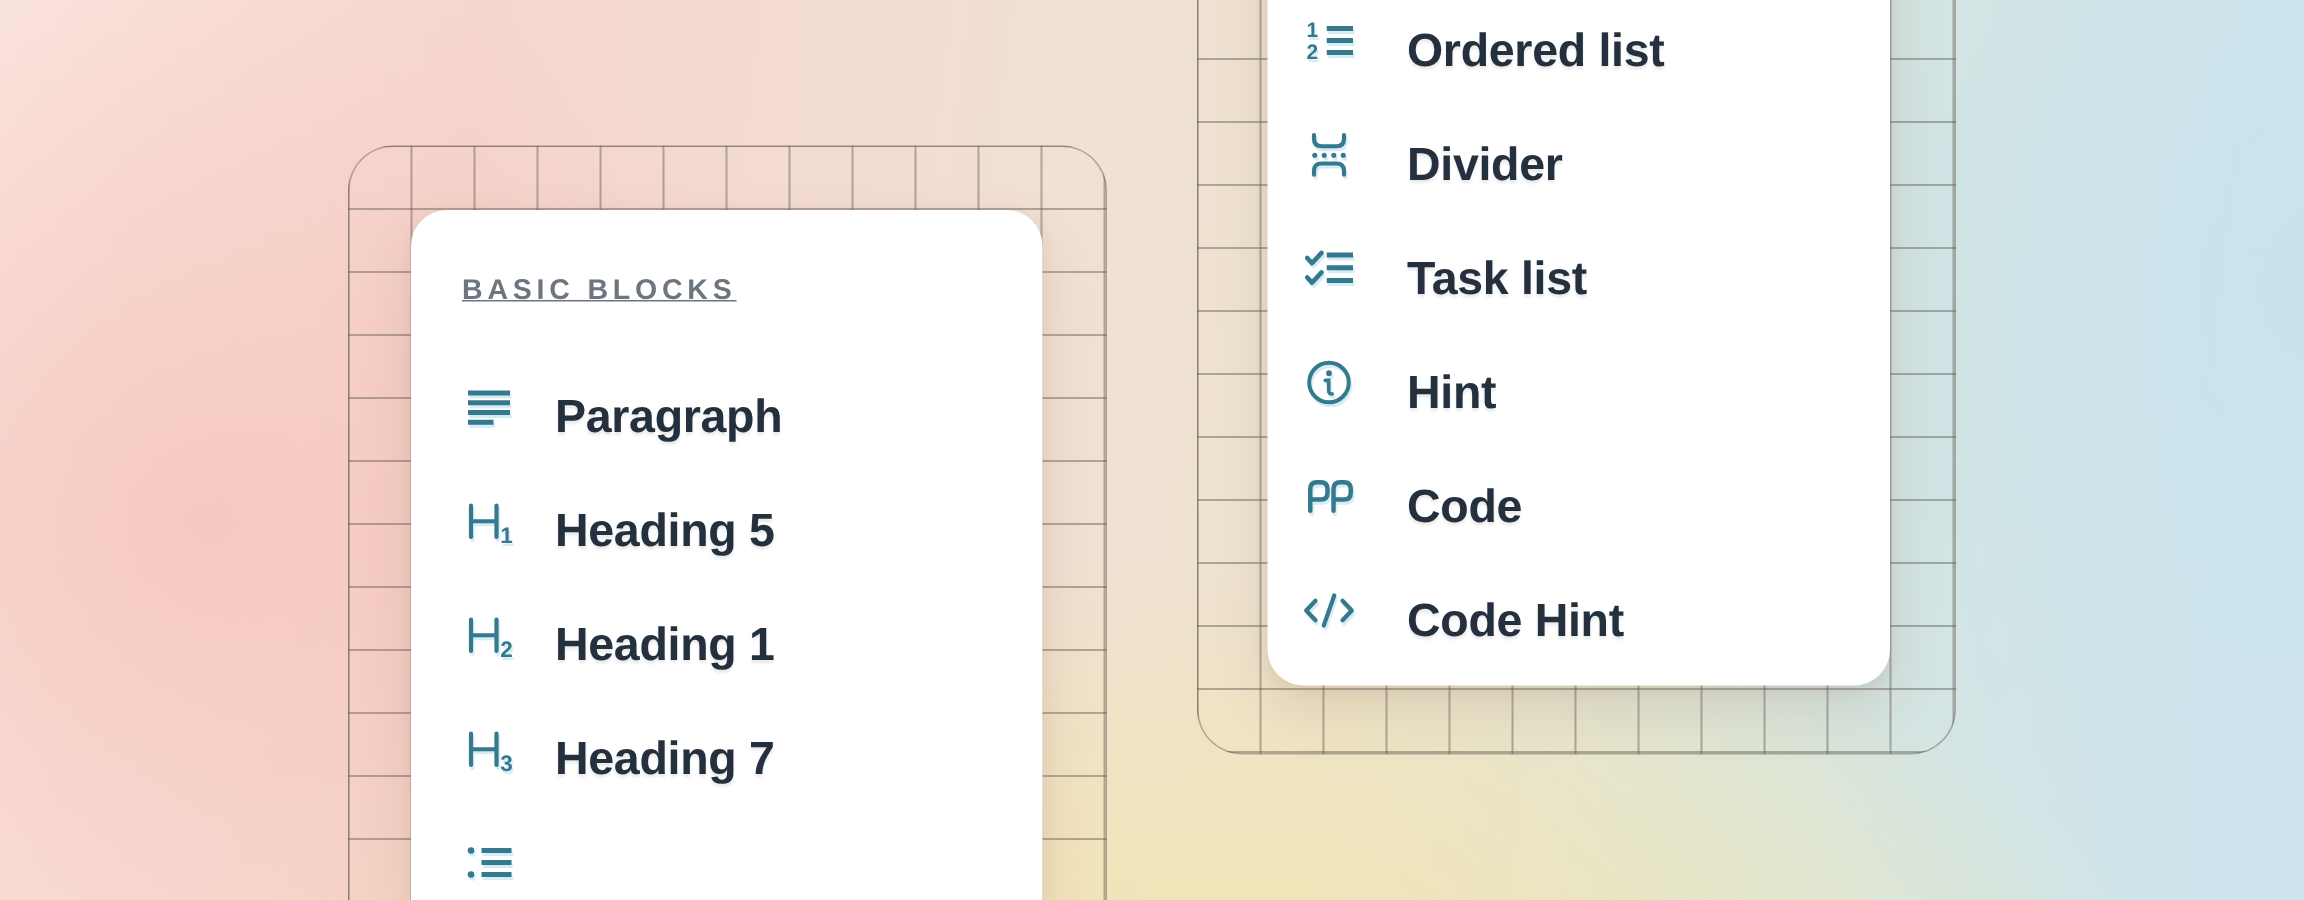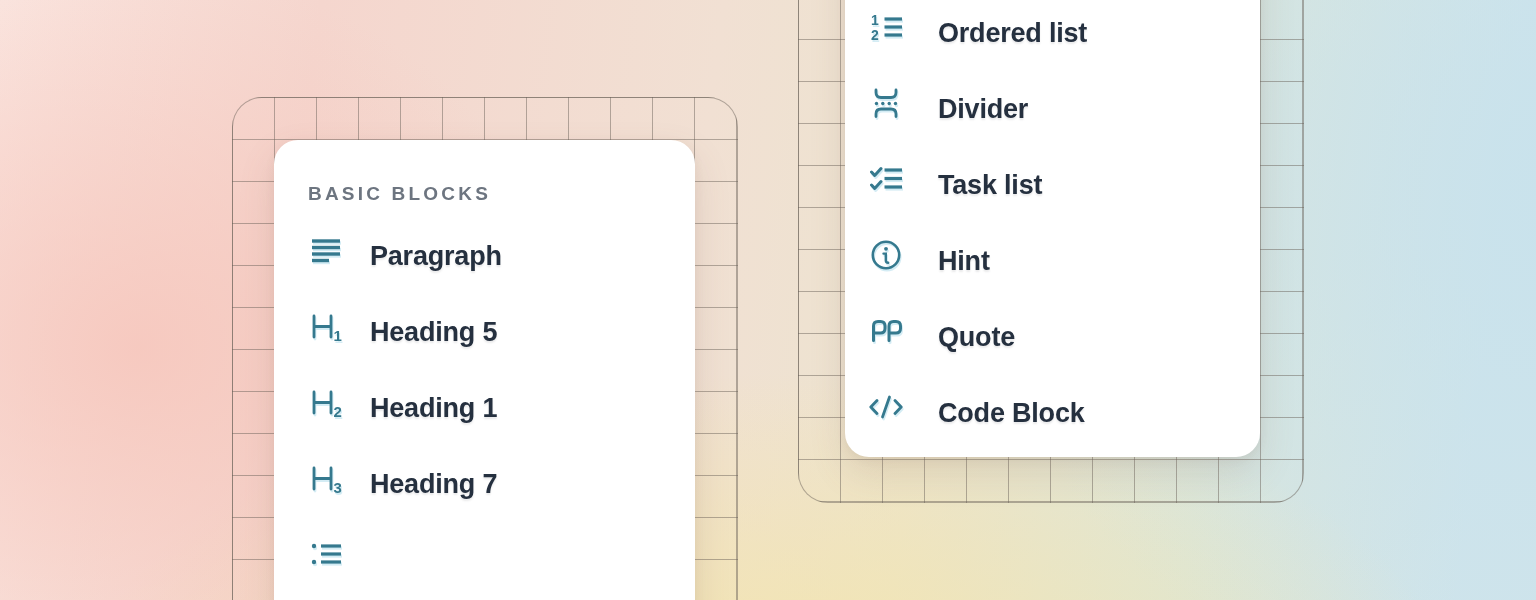--- a/index.html
+++ b/index.html
@@ -28,31 +28,31 @@
   .grid-left{left:232px;top:97px;width:504px;height:546px}
   .grid-right{left:798px;top:-129px;width:504px;height:630px}
   .card{
     position:absolute;background:var(--card-background);border-radius:24px;box-sizing:border-box;
     box-shadow:0 16px 36px rgba(130,100,90,.16),0 3px 10px rgba(130,100,90,.08);
   }
   .card-left{left:274px;top:140px;width:421px;height:520px;padding:44px 0 0 34px}
   .card-right{left:845px;top:-83px;width:415px;height:540px;padding:72px 0 0 23px}
   .section-label{
     font-size:19px;font-weight:700;letter-spacing:3.2px;line-height:20px;
-    color:var(--section-label);margin-bottom:8px;
+    color:var(--section-label);margin-bottom:29px;text-decoration:underline;
   }
   .menu-item{display:flex;align-items:center;height:76px;cursor:pointer}
   .icon{
     width:36px;height:36px;flex:none;display:flex;color:var(--icon-teal);
     filter:drop-shadow(1px 2px 0 rgba(189,226,238,.65));
   }
   .icon svg{display:block}
   .icon text{font-family:"Liberation Sans",sans-serif;font-weight:700;fill:currentColor}
   .label{
-    font-size:27px;font-weight:700;line-height:1;letter-spacing:-0.2px;
+    font-size:31px;font-weight:700;line-height:1;letter-spacing:-0.2px;
     color:var(--item-text);text-shadow:0 2px 2px rgba(70,70,80,.12);margin-top:12px;
   }
   .card-left .label{margin-left:26px}
   .card-right .label{margin-left:34px}
 </style>
 </head>
 <body>
 
 <div class="stage">
 
@@ -170,28 +170,28 @@
       <span class="label">Hint</span>
     </div>
 
     <div class="menu-item">
       <span class="icon">
         <svg width="36" height="36" viewBox="0 0 36 36" fill="none">
           <path d="M5.5 27.5V13q0-4.5 4.5-4.5h2.5q4.5 0 4.5 4.5v2.5q0 4.5-4.5 4.5H5.5" stroke="currentColor" stroke-width="3" stroke-linecap="round" stroke-linejoin="round"></path>
           <path d="M21 27.5V13q0-4.5 4.5-4.5H28q4.5 0 4.5 4.5v2.5q0 4.5-4.5 4.5H21" stroke="currentColor" stroke-width="3" stroke-linecap="round" stroke-linejoin="round"></path>
         </svg>
       </span>
-      <span class="label">Quote</span>
+      <span class="label">Code</span>
     </div>
 
     <div class="menu-item">
       <span class="icon">
         <svg width="36" height="36" viewBox="0 0 36 36" fill="none">
           <path d="M9 11.5 2.8 18l6.2 6.5" stroke="currentColor" stroke-width="2.8" stroke-linecap="round" stroke-linejoin="round"></path>
           <path d="M27 11.5 33.2 18 27 24.5" stroke="currentColor" stroke-width="2.8" stroke-linecap="round" stroke-linejoin="round"></path>
           <line x1="21.5" y1="8" x2="14.5" y2="28" stroke="currentColor" stroke-width="2.8" stroke-linecap="round"></line>
         </svg>
       </span>
-      <span class="label">Code Block</span>
+      <span class="label">Code Hint</span>
     </div>
   </div>
 
 </div>
 
 </body></html>

